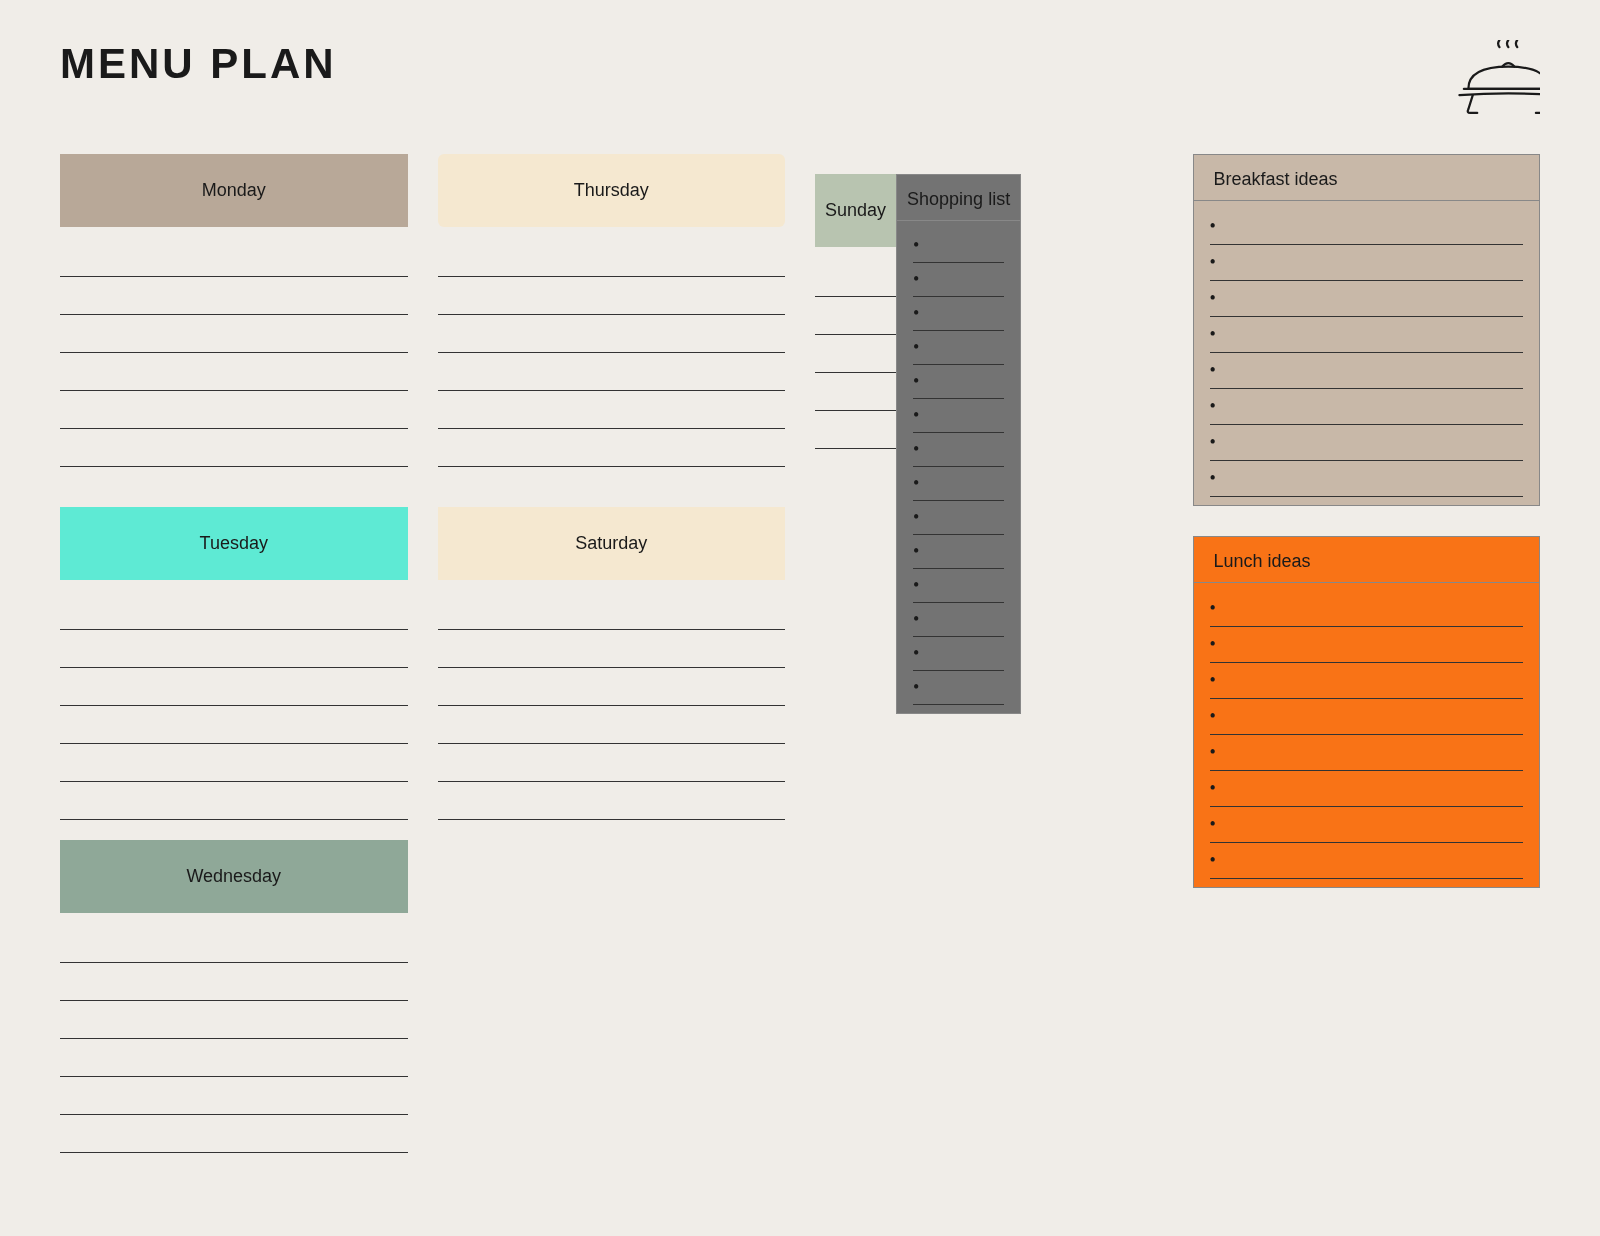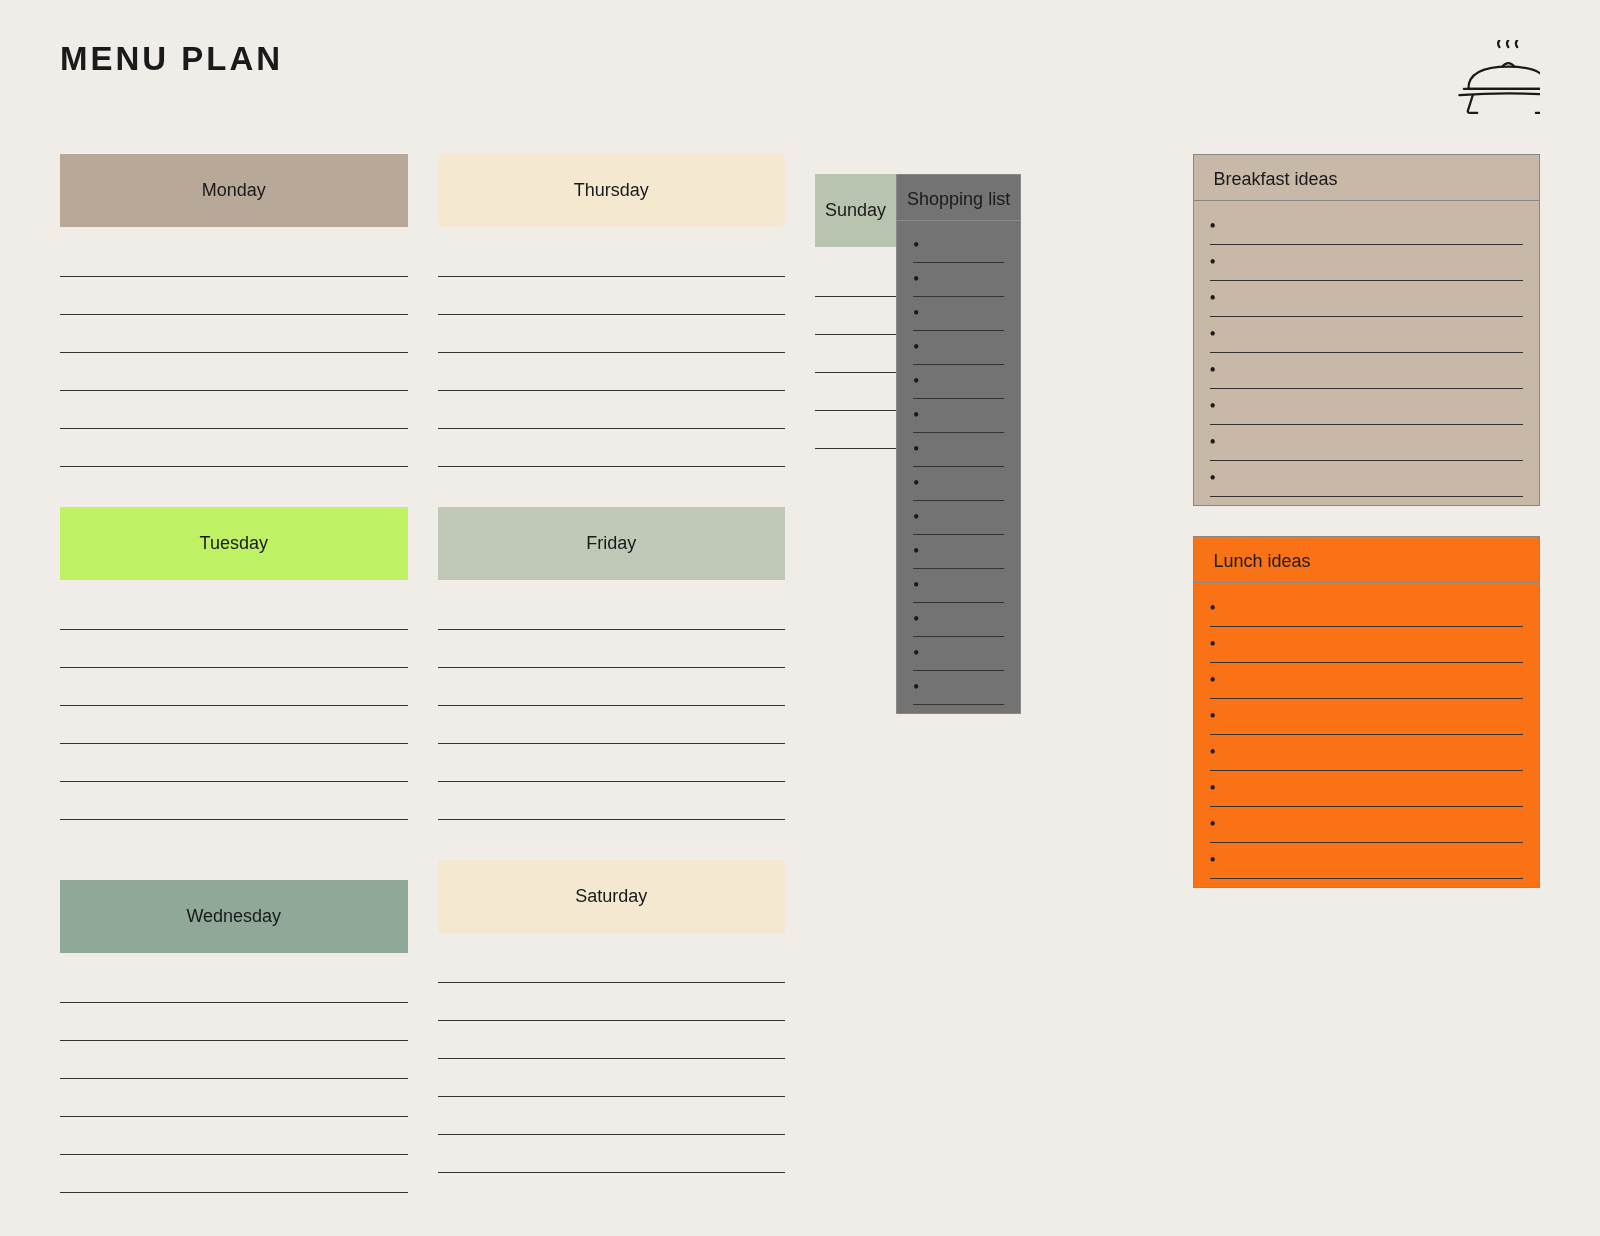--- a/index.html
+++ b/index.html
@@ -13,21 +13,21 @@
     }
 
     .header {
       display: flex;
       justify-content: space-between;
       align-items: flex-start;
       margin-bottom: 30px;
     }
 
     .title {
-      font-size: 33px;
+      font-size: 42px;
       font-weight: 700;
       letter-spacing: 3px;
       color: #1a1a1a;
       font-family: Arial, sans-serif;
     }
 
     .food-icon {
       width: 90px;
       height: 80px;
     }
@@ -51,21 +51,21 @@
       justify-content: center;
       padding: 26px 10px;
       font-size: 18px;
       font-weight: 500;
       color: #1a1a1a;
       margin-bottom: 12px;
       font-family: Arial, sans-serif;
     }
 
     .day-header.monday { background-color: #b8a898; }
-    .day-header.tuesday { background-color: #bef264; }
+    .day-header.tuesday { background-color: #5eead4; }
     .day-header.wednesday { background-color: #8fa898; }
     .day-header.thursday { background-color: #f5e8d0; border-radius: 6px; }
     .day-header.friday { background-color: #c0c8b8; }
     .day-header.saturday { background-color: #f5e8d0; }
     .day-header.sunday { background-color: #b8c4b0; }
 
     .line-rows {
       display: flex;
       flex-direction: column;
       gap: 0;
@@ -215,21 +215,21 @@
       <div class="day-header tuesday">Tuesday</div>
       <div class="line-rows">
         <div class="line-row"></div>
         <div class="line-row"></div>
         <div class="line-row"></div>
         <div class="line-row"></div>
         <div class="line-row"></div>
         <div class="line-row"></div>
       </div>
     </div>
-    <div style="margin-top:60px;">
+    <div style="margin-top:20px;">
       <div class="day-header wednesday">Wednesday</div>
       <div class="line-rows">
         <div class="line-row"></div>
         <div class="line-row"></div>
         <div class="line-row"></div>
         <div class="line-row"></div>
         <div class="line-row"></div>
         <div class="line-row"></div>
       </div>
     </div>
@@ -237,31 +237,20 @@
 
   <div class="day-column" style="grid-column:2/3;">
     <div class="day-header thursday">Thursday</div>
     <div class="line-rows">
       <div class="line-row"></div>
       <div class="line-row"></div>
       <div class="line-row"></div>
       <div class="line-row"></div>
       <div class="line-row"></div>
       <div class="line-row"></div>
-    </div>
-    <div style="margin-top:40px;">
-      <div class="day-header friday">Friday</div>
-      <div class="line-rows">
-        <div class="line-row"></div>
-        <div class="line-row"></div>
-        <div class="line-row"></div>
-        <div class="line-row"></div>
-        <div class="line-row"></div>
-        <div class="line-row"></div>
-      </div>
     </div>
     <div style="margin-top:40px;">
       <div class="day-header saturday">Saturday</div>
       <div class="line-rows">
         <div class="line-row"></div>
         <div class="line-row"></div>
         <div class="line-row"></div>
         <div class="line-row"></div>
         <div class="line-row"></div>
         <div class="line-row"></div>

